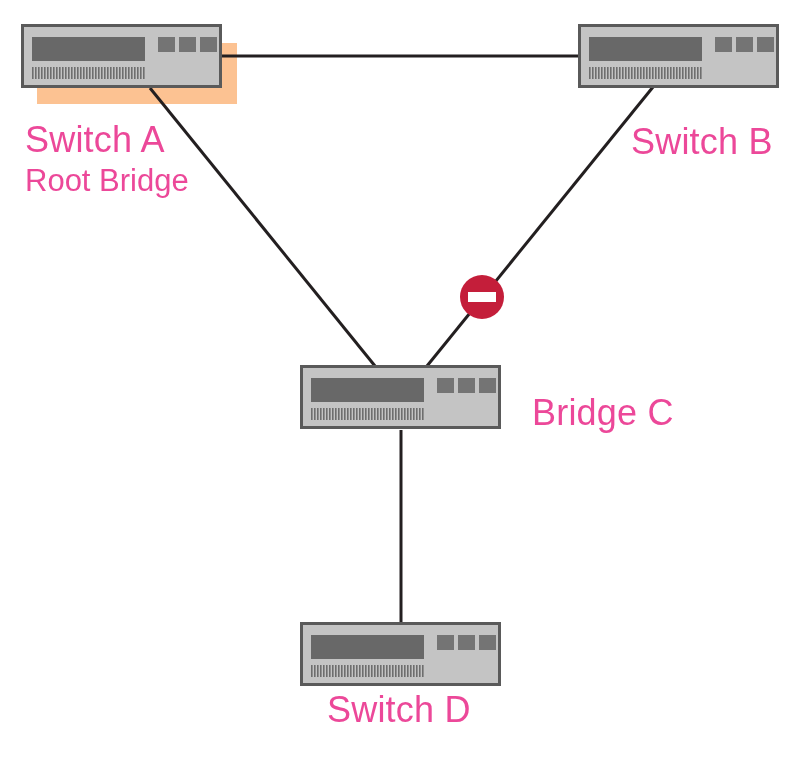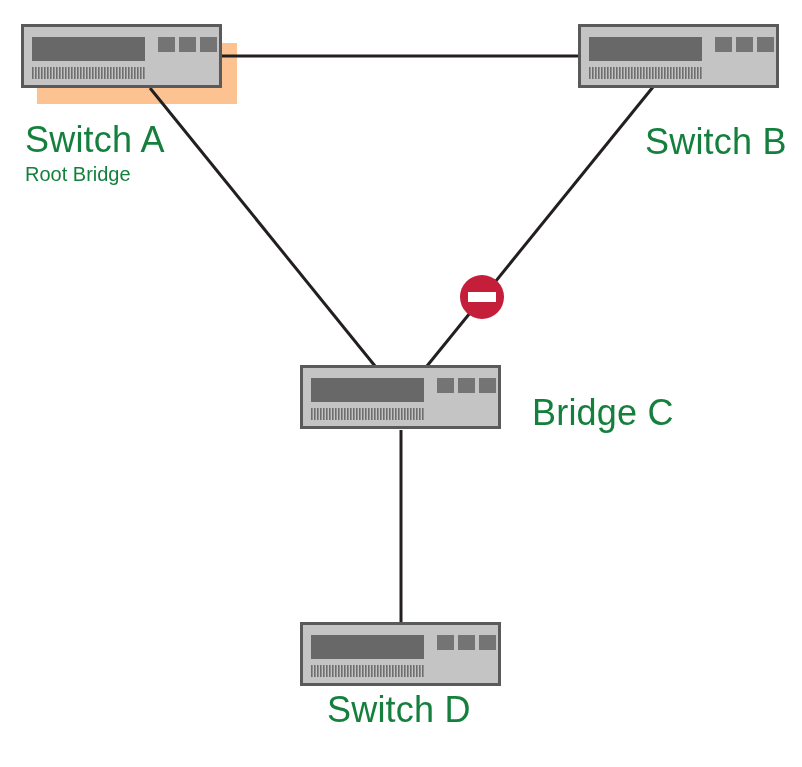--- a/index.html
+++ b/index.html
@@ -1,21 +1,21 @@
 <!DOCTYPE html>
 <html><head>
 <meta charset="utf-8">
 <style>
   html, body { margin: 0; padding: 0; background: #ffffff; }
   body { width: 802px; height: 767px; position: relative; overflow: hidden;
          font-family: "Liberation Sans", "DejaVu Sans", sans-serif; color: #231f20; }
   #diagram { position: absolute; left: 0; top: 0; }
-  .label { position: absolute; white-space: nowrap; color: #15803d; }
+  .label { position: absolute; white-space: nowrap; color: #ec4899; }
   .label-main { font-size: 36px; letter-spacing: 0.2px; }
-  .label-sub { font-size: 20px; }
+  .label-sub { font-size: 31px; }
 </style>
 </head>
 <body>
 
 <svg id="diagram" width="802" height="767" viewBox="0 0 802 767" xmlns="http://www.w3.org/2000/svg">
 
   <rect x="37" y="43" width="200" height="61" fill="#fcc292"></rect>
 
   <line x1="222" y1="56" x2="580" y2="56" stroke="#231f20" stroke-width="3"></line>
   <line x1="150" y1="88" x2="375" y2="366" stroke="#231f20" stroke-width="3"></line>
@@ -86,15 +86,15 @@
   <g transform="translate(300,365)" class="switch">
       <use href="#switch-shape"></use>
     </g>
   <g transform="translate(300,622)" class="switch">
       <use href="#switch-shape"></use>
     </g>
 </svg>
 
 <div class="label label-main" style="left:25px; top:119px;">Switch A</div>
 <div class="label label-sub" style="left:25px; top:163px;">Root Bridge</div>
-<div class="label label-main" style="left:631px; top:121px;margin-left:14px;">Switch B</div>
+<div class="label label-main" style="left:631px; top:121px;">Switch B</div>
 <div class="label label-main" style="left:532px; top:392px;">Bridge C</div>
 <div class="label label-main" style="left:327px; top:676px;margin-top:13px;">Switch D</div>
 
 </body></html>

